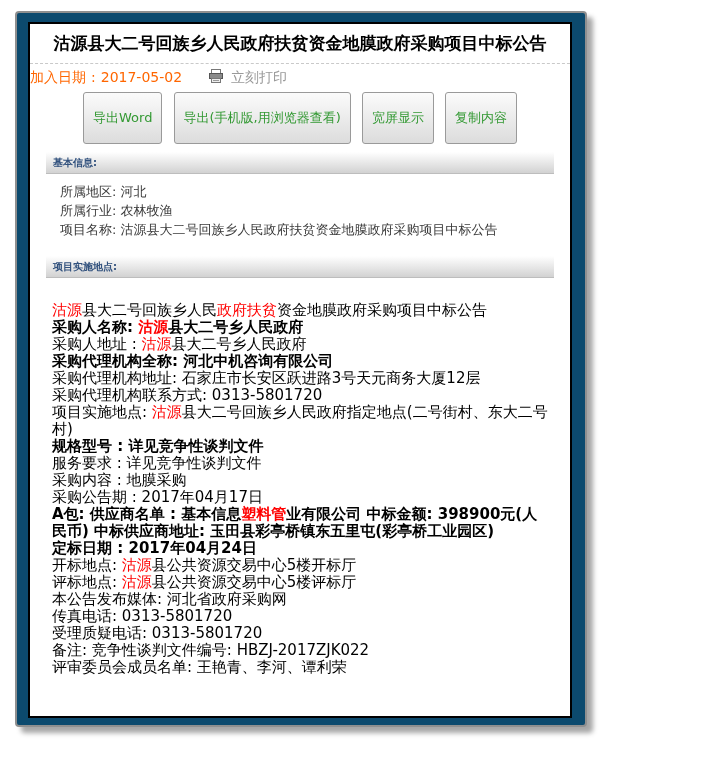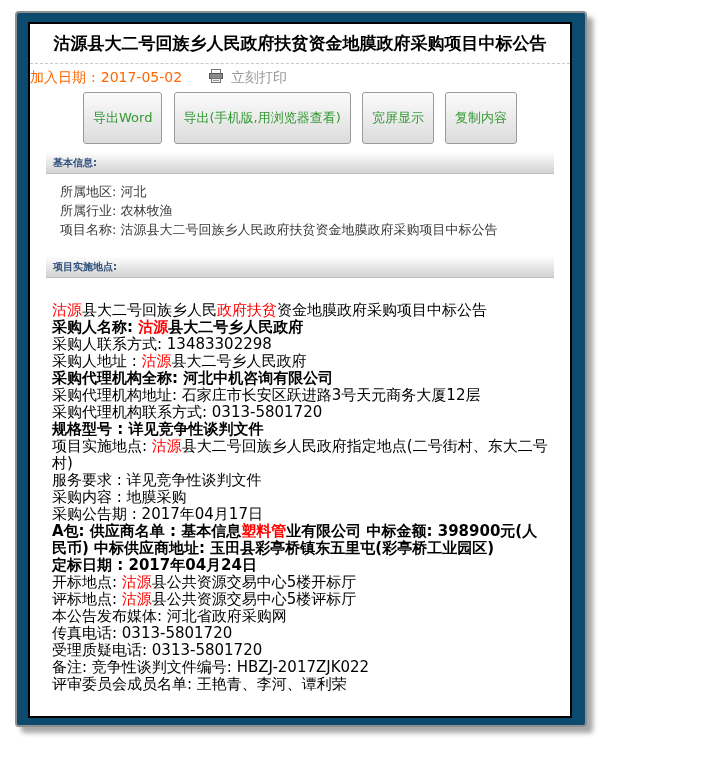--- a/index.html
+++ b/index.html
@@ -82,27 +82,26 @@
       <div class="info-line">所属地区: 河北</div>
       <div class="info-line">所属行业: 农林牧渔</div>
       <div class="info-line">项目名称: 沽源县大二号回族乡人民政府扶贫资金地膜政府采购项目中标公告</div>
     </div>
 
     <div class="section-bar">项目实施地点:</div>
 
     <div class="body-block">
         <div class="bline"><span class="red">沽源</span><span>县大二号回族乡人民</span><span class="red">政府扶贫</span><span>资金地膜政府采购项目中标公告</span></div>
         <div class="bline gap"><span>采购人名称: </span><span class="red">沽源</span><span>县大二号乡人民政府</span></div>
-        <div class="bline"><span>采购人联系方式: 13483302298</span></div>
         <div class="bline"><span>采购人地址 : </span><span class="red">沽源</span><span>县大二号乡人民政府</span></div>
         <div class="bline gap"><span>采购代理机构全称: 河北中机咨询有限公司</span></div>
         <div class="bline"><span>采购代理机构地址: 石家庄市长安区跃进路3号天元商务大厦12层</span></div>
         <div class="bline"><span>采购代理机构联系方式: 0313-5801720</span></div>
+        <div class="bline"><span>项目实施地点: </span><span class="red">沽源</span><span>县大二号回族乡人民政府指定地点(二号街村、东大二号村)</span></div>
         <div class="bline gap"><span>规格型号 : 详见竞争性谈判文件</span></div>
-        <div class="bline"><span>项目实施地点: </span><span class="red">沽源</span><span>县大二号回族乡人民政府指定地点(二号街村、东大二号村)</span></div>
         <div class="bline"><span>服务要求 : 详见竞争性谈判文件</span></div>
         <div class="bline"><span>采购内容 : 地膜采购</span></div>
         <div class="bline"><span>采购公告期 : 2017年04月17日</span></div>
         <div class="bline gap"><span>A包:  供应商名单 : 基本信息</span><span class="red">塑料管</span><span>业有限公司 中标金额: 398900元(人民币) 中标供应商地址: 玉田县彩亭桥镇东五里屯(彩亭桥工业园区)</span></div>
         <div class="bline gap"><span>定标日期 : 2017年04月24日</span></div>
         <div class="bline"><span>开标地点: </span><span class="red">沽源</span><span>县公共资源交易中心5楼开标厅</span></div>
         <div class="bline"><span>评标地点: </span><span class="red">沽源</span><span>县公共资源交易中心5楼评标厅</span></div>
         <div class="bline"><span>本公告发布媒体: 河北省政府采购网</span></div>
         <div class="bline"><span>传真电话: 0313-5801720</span></div>
         <div class="bline"><span>受理质疑电话: 0313-5801720</span></div>

